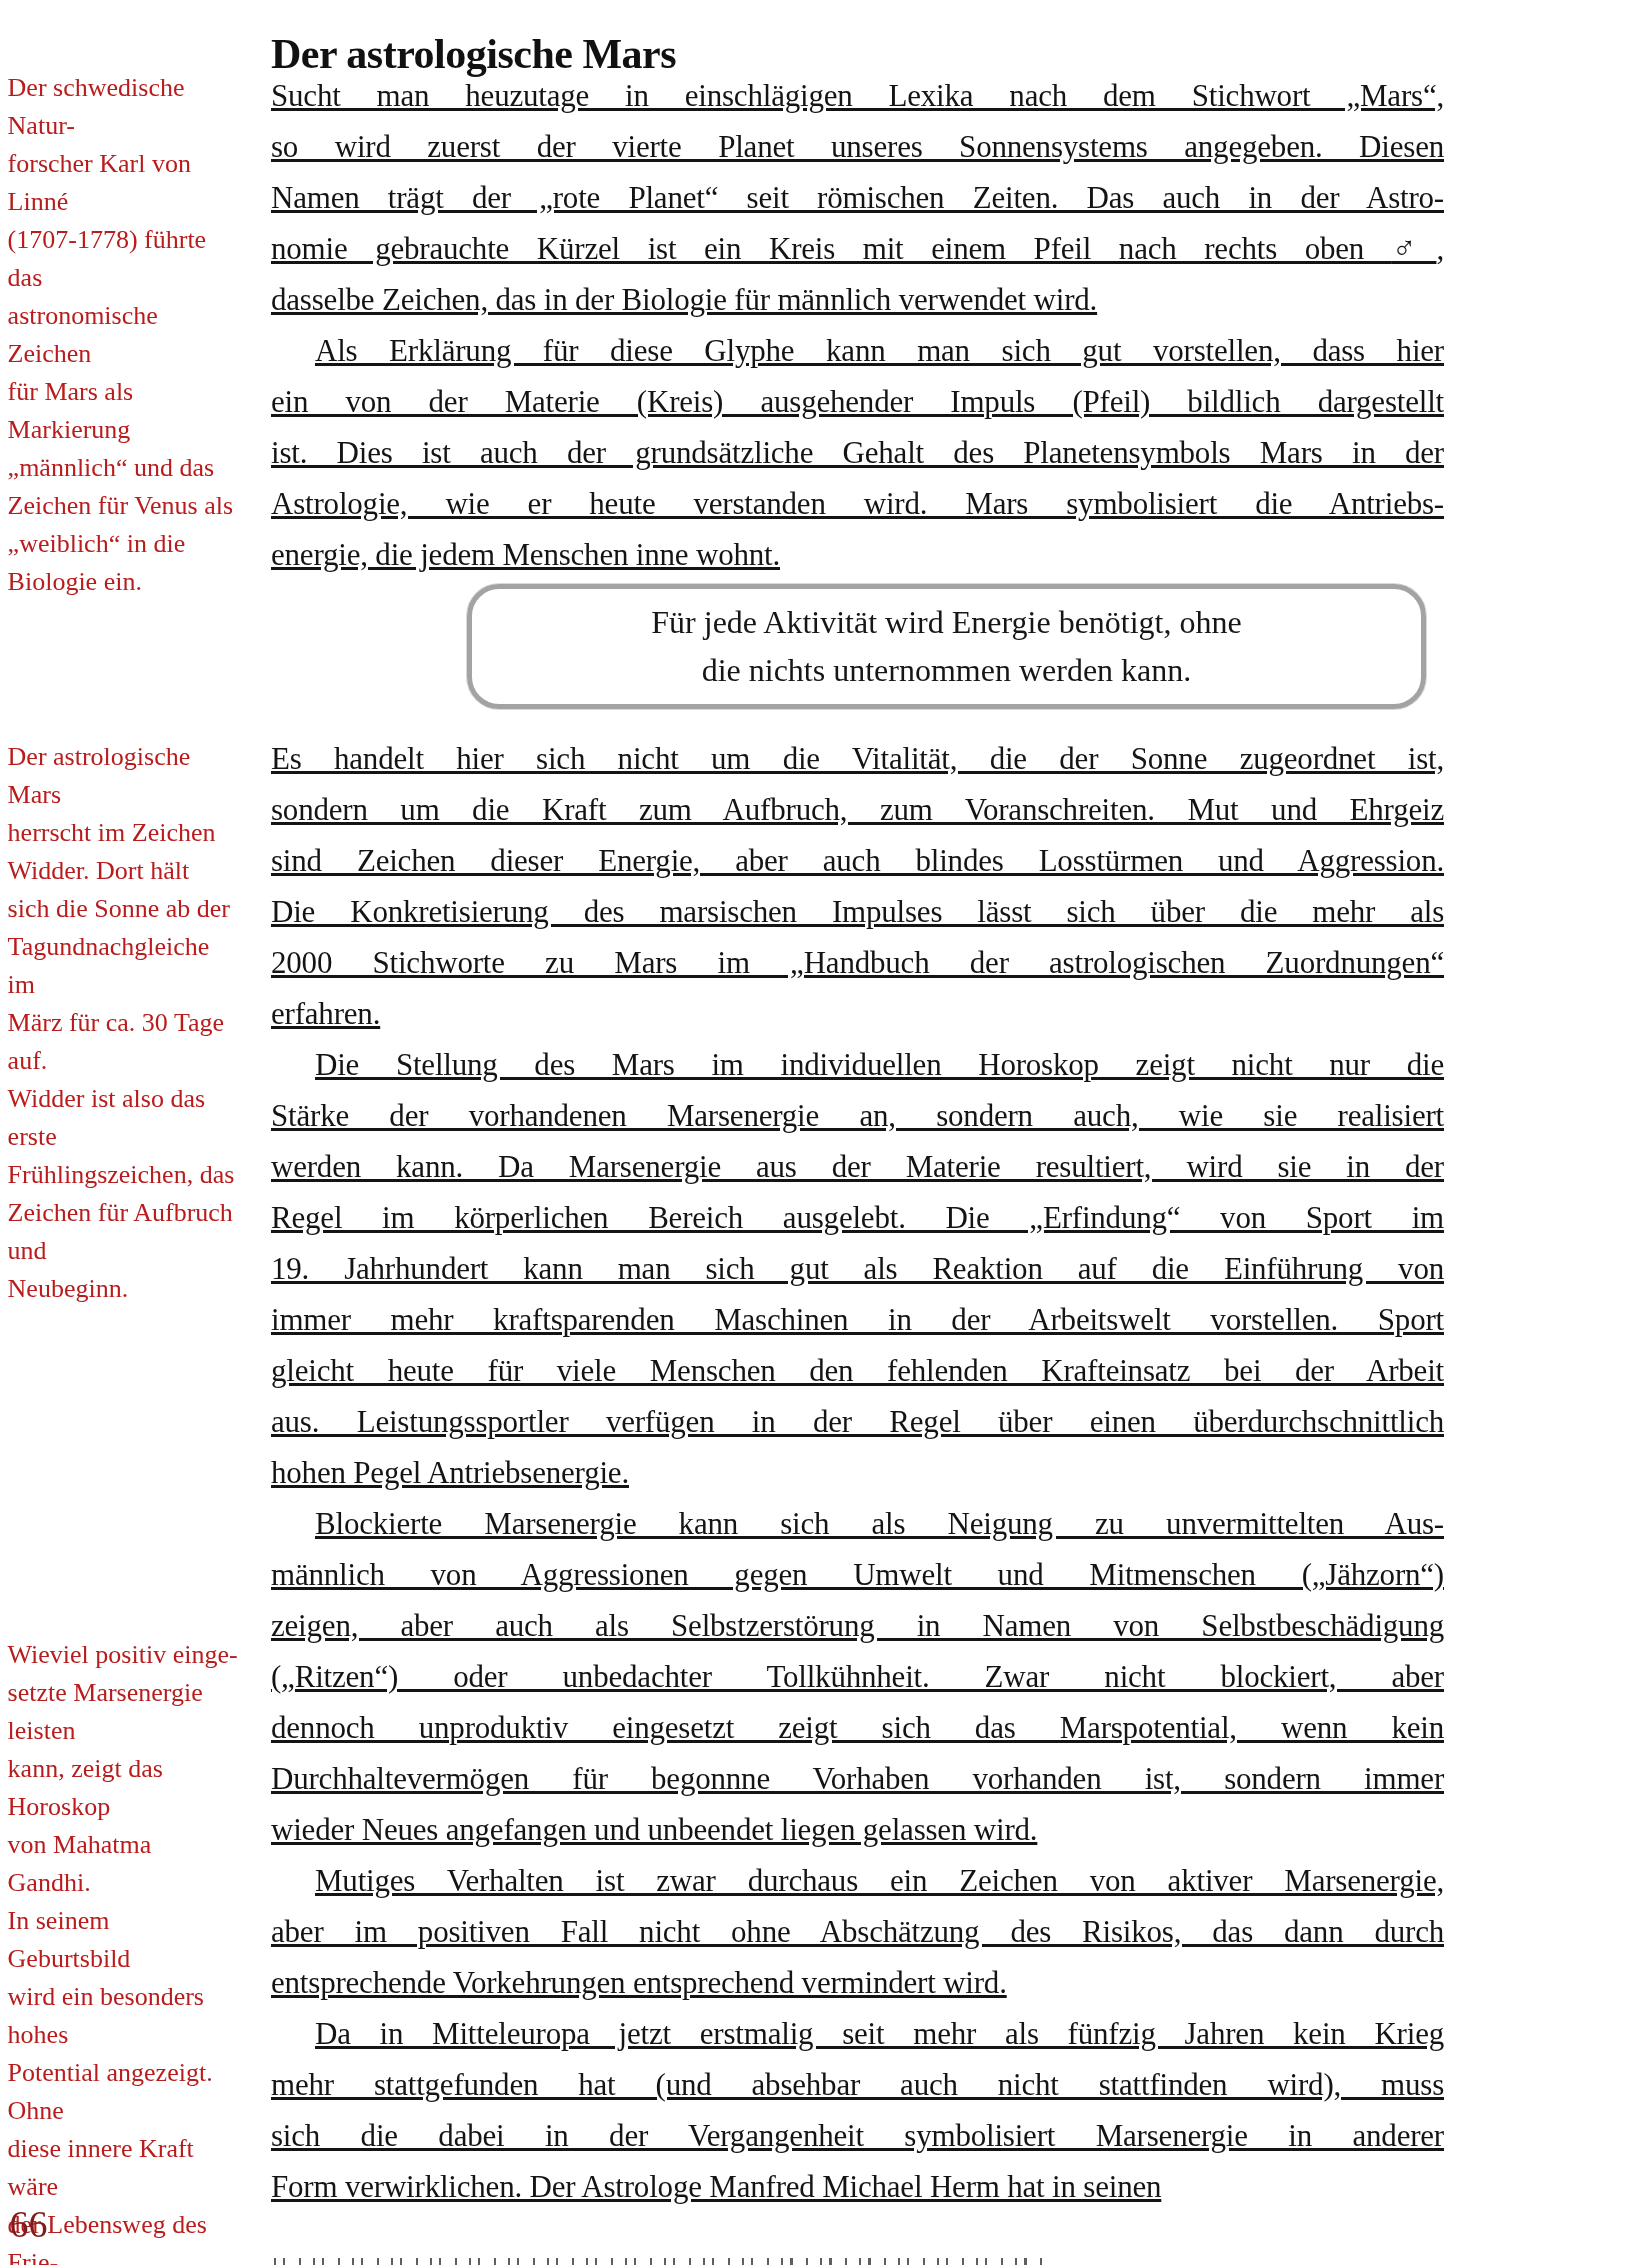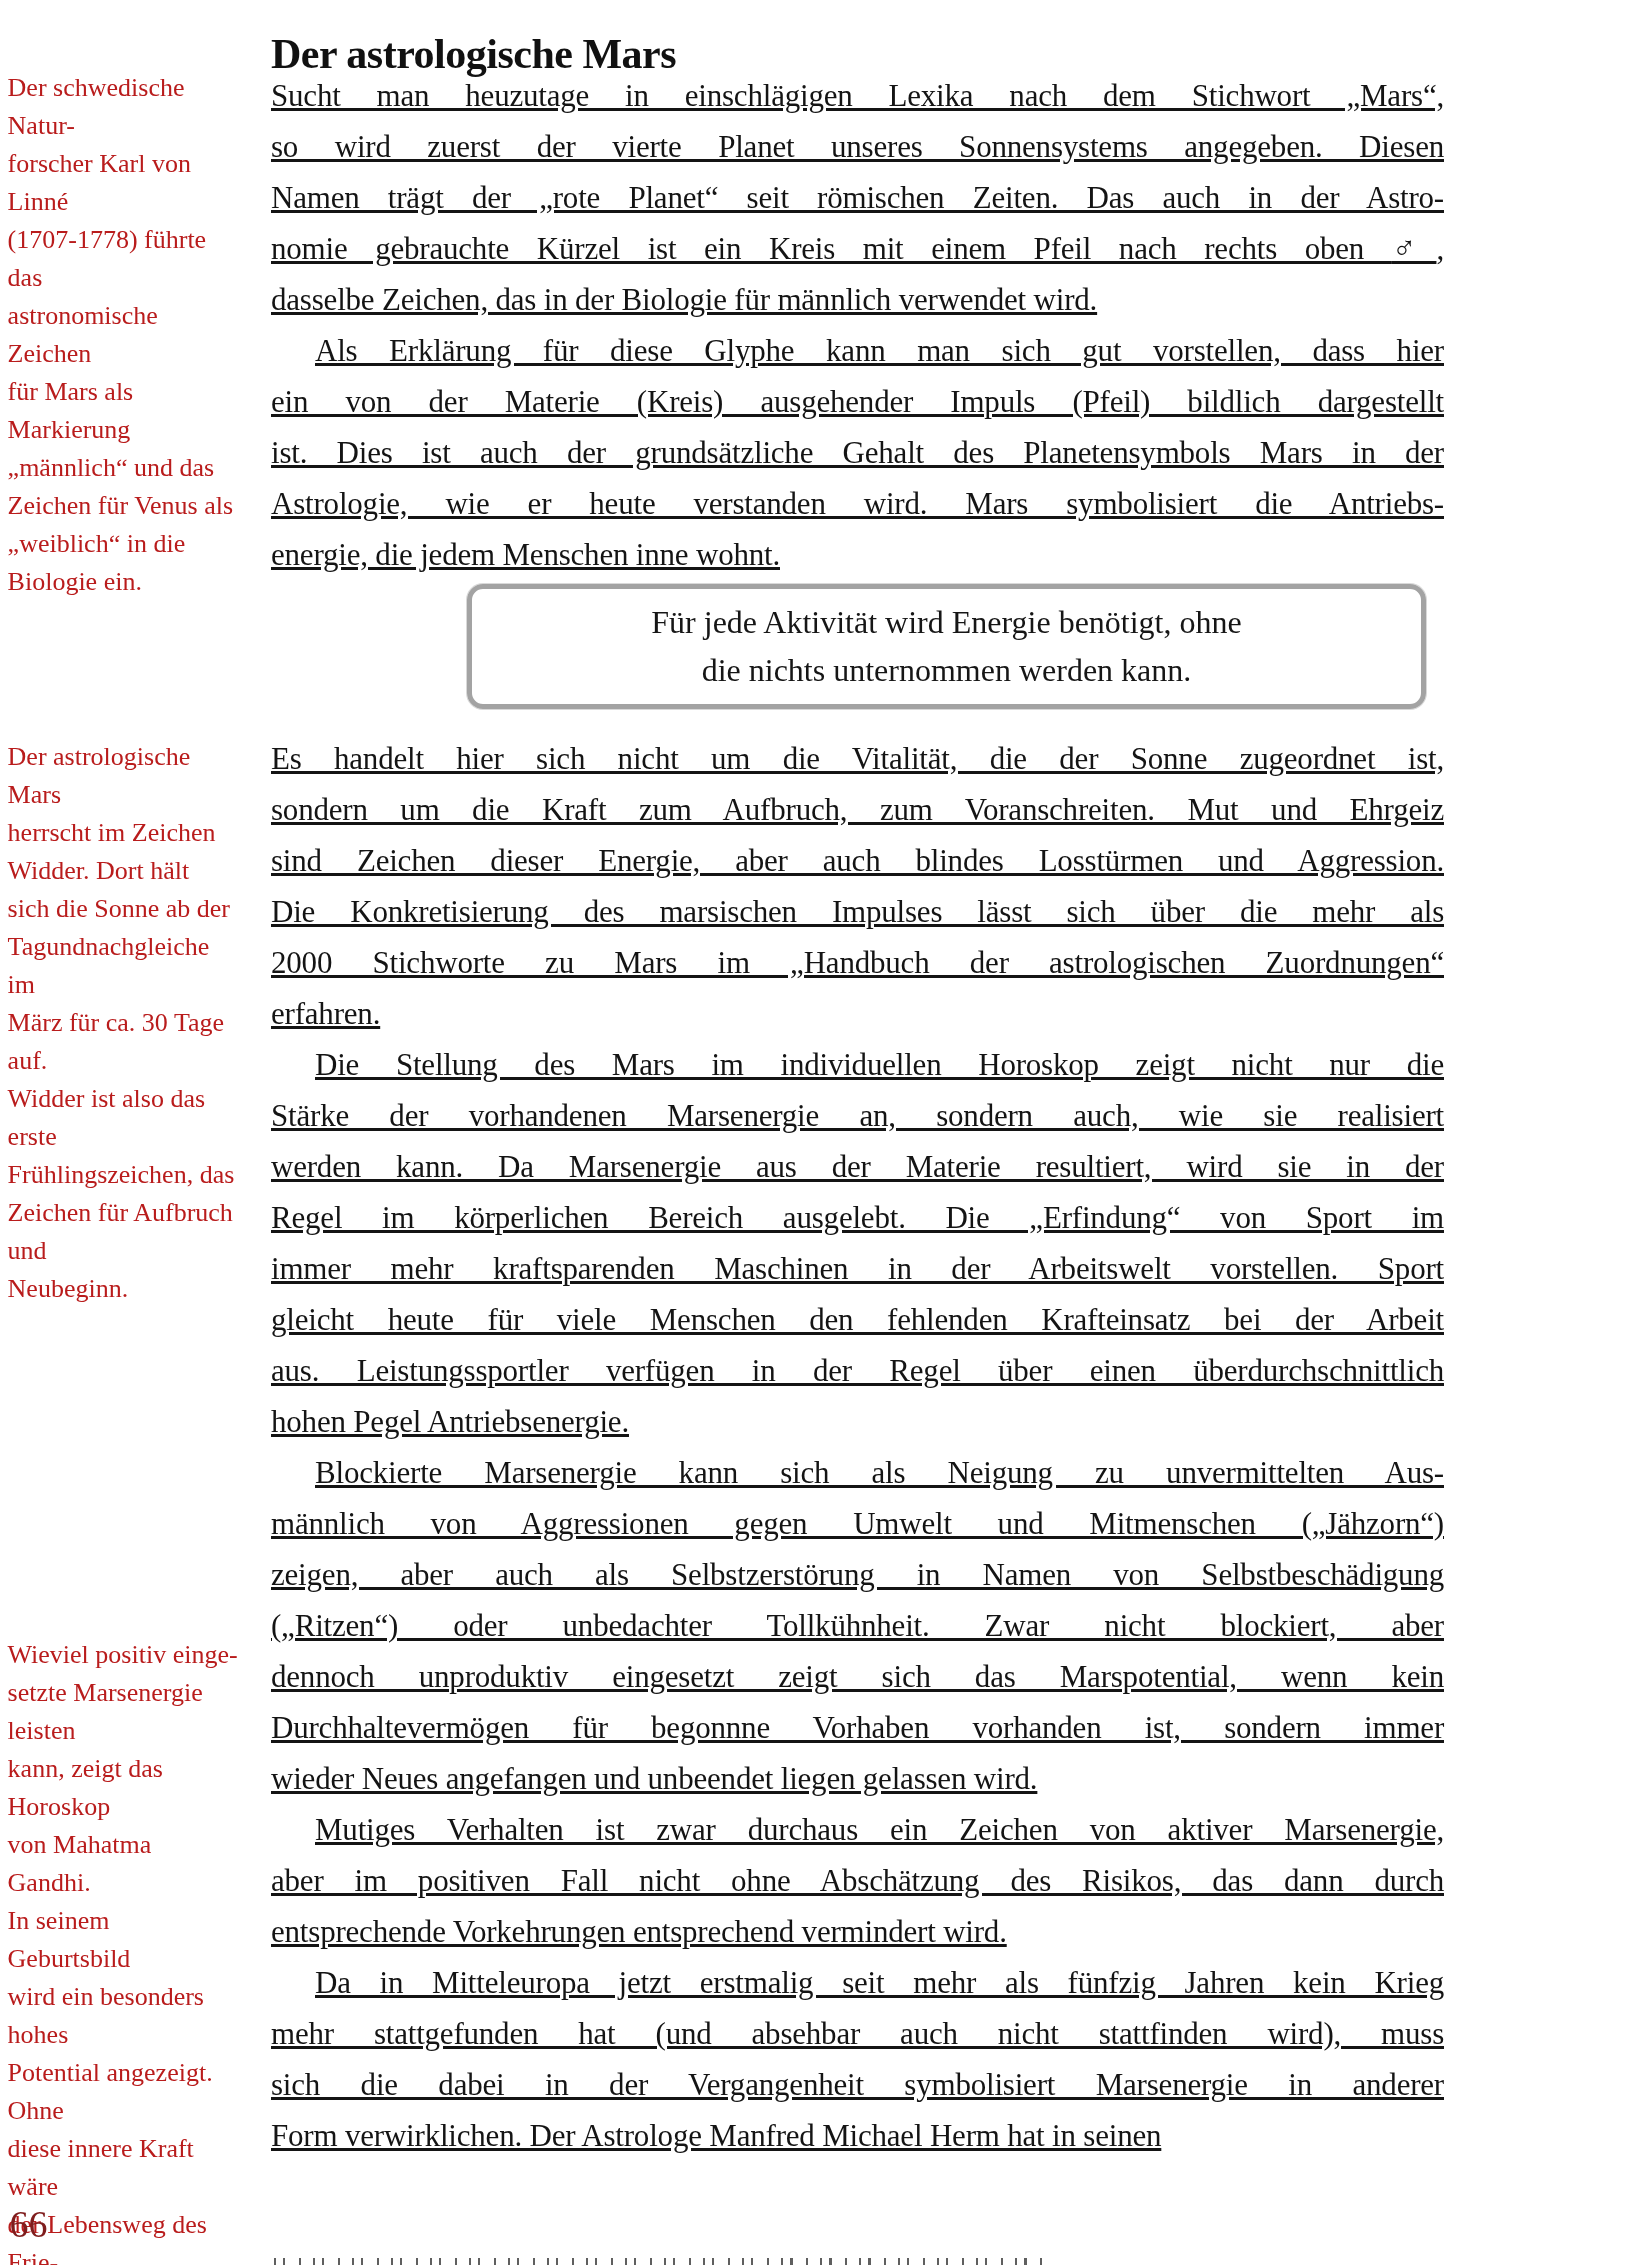--- a/index.html
+++ b/index.html
@@ -28,21 +28,21 @@
     text-decoration: underline;
   }
   .line.last { text-align-last: left; }
   .line.indent { padding-left: 44px; }
   .mars { font-weight: bold; font-size: 1.06em; }
 
   .callout {
     margin: 3.8px 0 24px 196px;
     width: 911px;
     border: 5.7px solid #a3a3a3;
-    border-radius: 16px;
+    border-radius: 32px;
     padding: 9.6px 19px;
     box-shadow: 0 0 0 1px #d9d9d9;
   }
   .callout-line {
     font-size: 32px; line-height: 48px;
     text-align: center; color: #161616;
   }
 
   .margin-notes { position: absolute; left: 7.6px; top: 0; width: 231px; }
   .margin-note {
@@ -125,20 +125,21 @@
       <div class="line">Es handelt hier sich nicht um die Vitalität, die der Sonne zugeordnet ist,</div>
       <div class="line">sondern um die Kraft zum Aufbruch, zum Voranschreiten. Mut und Ehrgeiz</div>
       <div class="line">sind Zeichen dieser Energie, aber auch blindes Losstürmen und Aggression.</div>
       <div class="line">Die Konkretisierung des marsischen Impulses lässt sich über die mehr als</div>
       <div class="line">2000 Stichworte zu Mars im „Handbuch der astrologischen Zuordnungen“</div>
       <div class="line last">erfahren.</div>
       <div class="line indent">Die Stellung des Mars im individuellen Horoskop zeigt nicht nur die</div>
       <div class="line">Stärke der vorhandenen Marsenergie an, sondern auch, wie sie realisiert</div>
       <div class="line">werden kann. Da Marsenergie aus der Materie resultiert, wird sie in der</div>
       <div class="line">Regel im körperlichen Bereich ausgelebt. Die „Erfindung“ von Sport im</div>
+      <div class="line">19. Jahrhundert kann man sich gut als Reaktion auf die Einführung von</div>
       <div class="line">immer mehr kraftsparenden Maschinen in der Arbeitswelt vorstellen. Sport</div>
       <div class="line">gleicht heute für viele Menschen den fehlenden Krafteinsatz bei der Arbeit</div>
       <div class="line">aus. Leistungssportler verfügen in der Regel über einen überdurchschnittlich</div>
       <div class="line last">hohen Pegel Antriebsenergie.</div>
       <div class="line indent">Blockierte Marsenergie kann sich als Neigung zu unvermittelten Aus-</div>
       <div class="line">männlich von Aggressionen gegen Umwelt und Mitmenschen („Jähzorn“)</div>
       <div class="line">zeigen, aber auch als Selbstzerstörung in Namen von Selbstbeschädigung</div>
       <div class="line">(„Ritzen“) oder unbedachter Tollkühnheit. Zwar nicht blockiert, aber</div>
       <div class="line">dennoch unproduktiv eingesetzt zeigt sich das Marspotential, wenn kein</div>
       <div class="line">Durchhaltevermögen für begonnne Vorhaben vorhanden ist, sondern immer</div>

